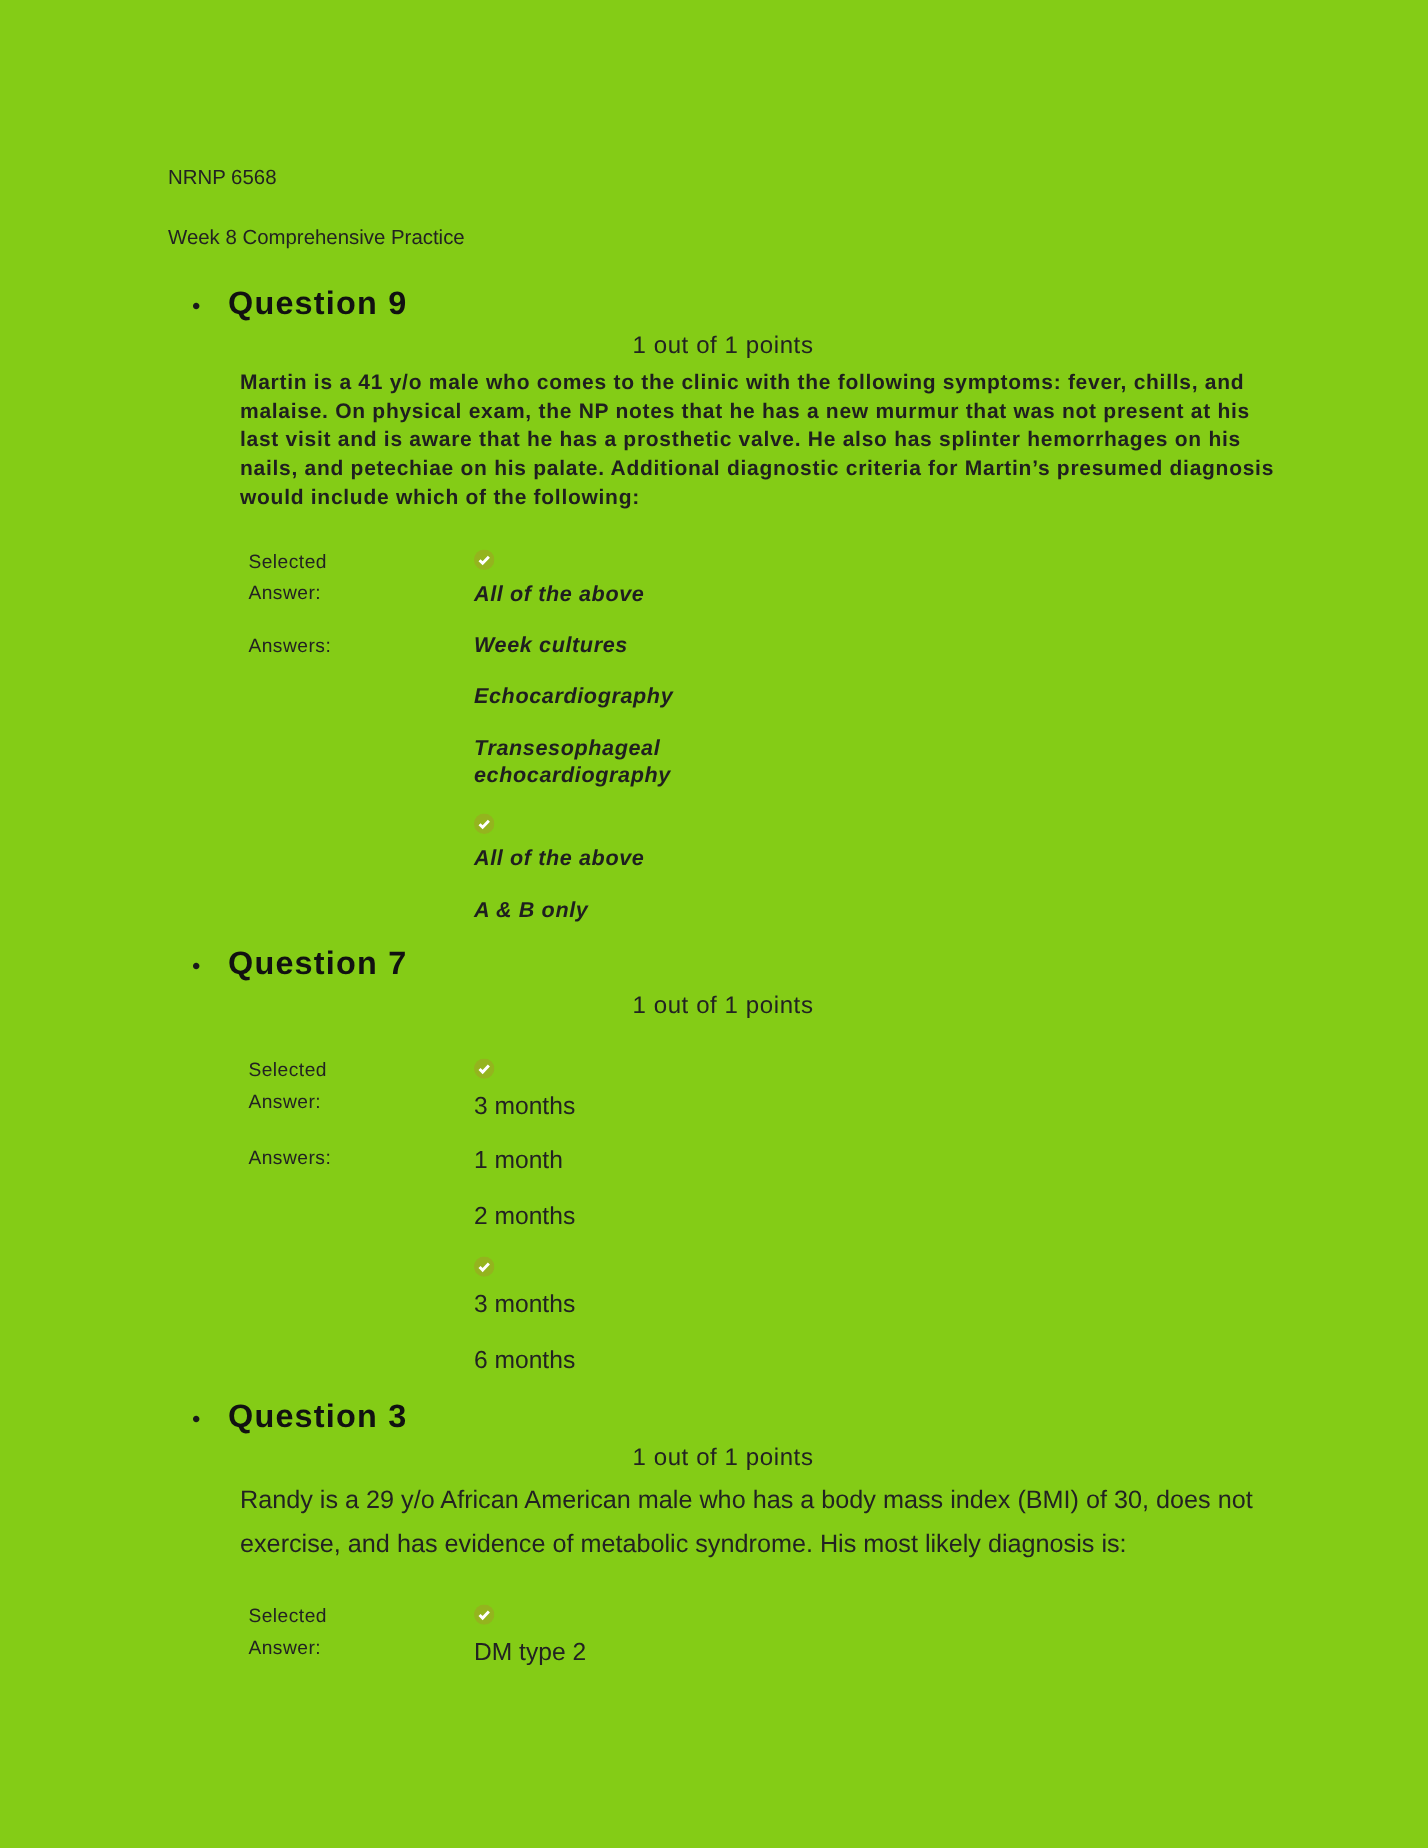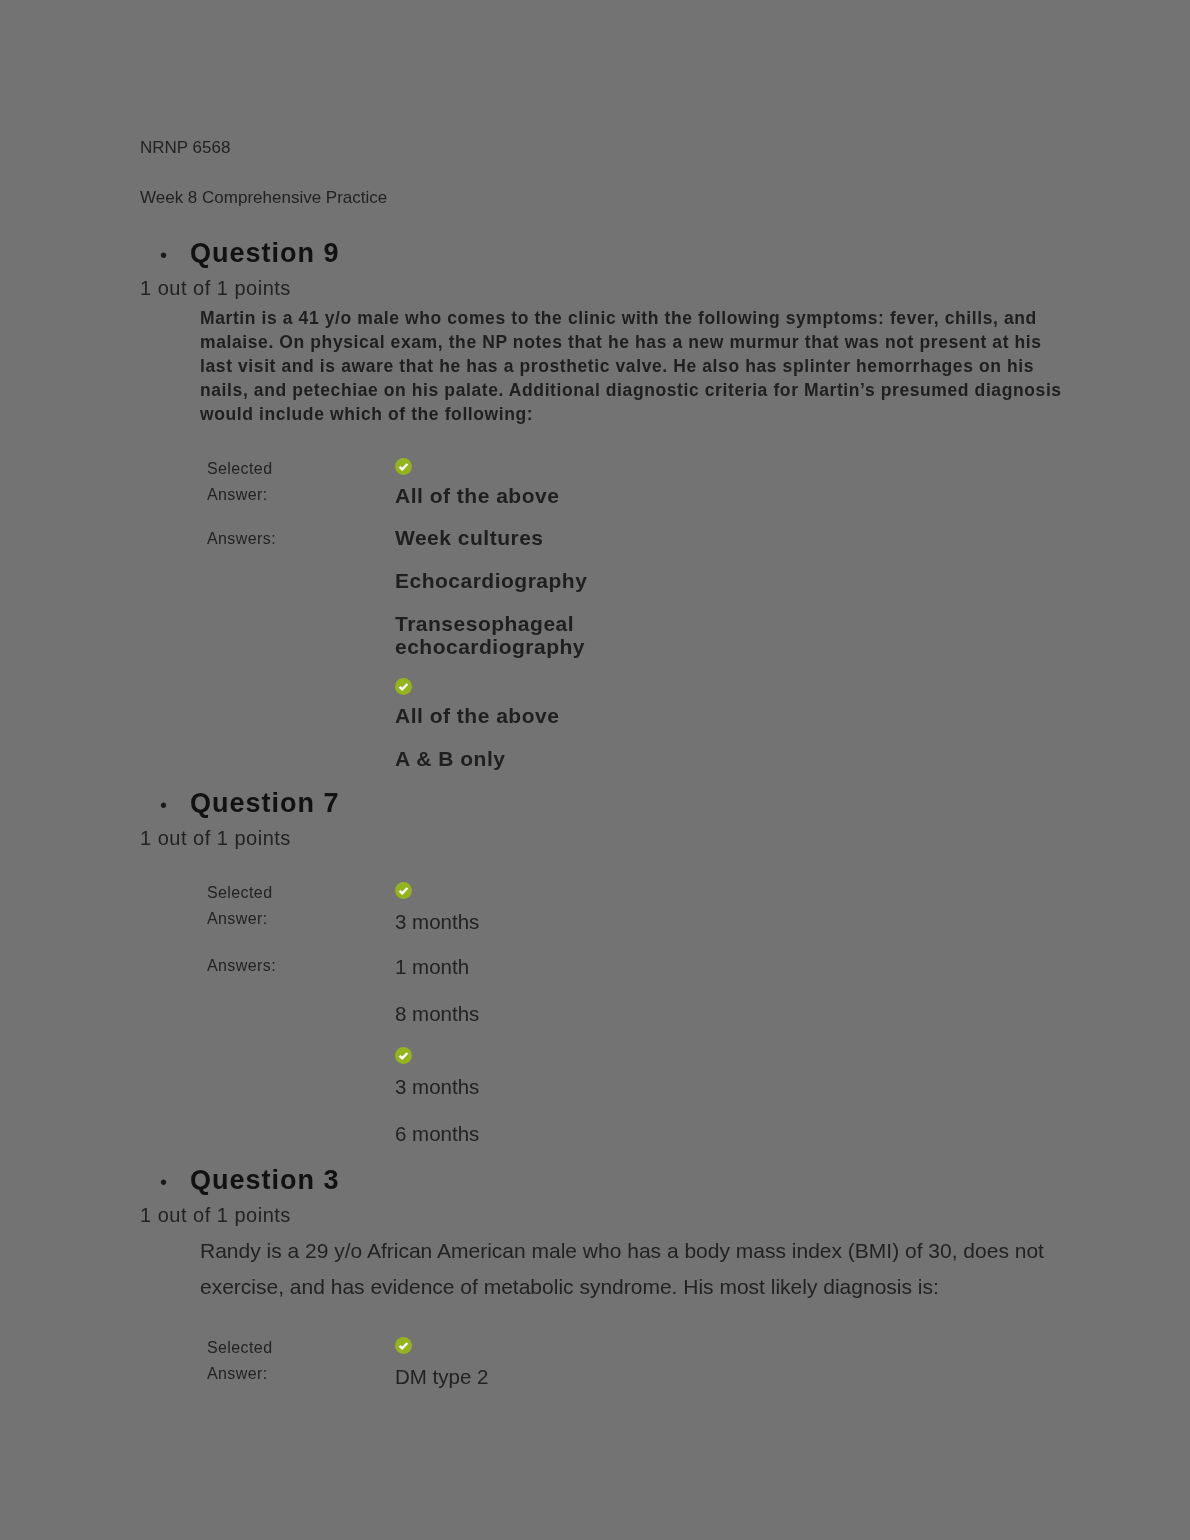--- a/index.html
+++ b/index.html
@@ -5,21 +5,21 @@
   * { margin: 0; padding: 0; box-sizing: border-box; }
   html, body { background: #ffffff; }
   body {
     font-family: "Liberation Sans", sans-serif;
     color: #1a1a1a;
     -webkit-font-smoothing: antialiased;
   }
   .page {
     width: 1190px;
     min-height: 1540px;
-    background: #737373;
+    background: #84cc16;
     margin: 0 auto;
     position: relative;
     overflow: hidden;
   }
   .content {
     padding: 138px 125px 40px 140px;
   }
   .doc-header p {
     font-size: 17px;
     color: #222222;
@@ -38,21 +38,21 @@
     color: #1a1a1a;
   }
   .q-title {
     font-size: 27px;
     font-weight: bold;
     letter-spacing: 1px;
     color: #111111;
     font-family: "Liberation Sans", sans-serif;
   }
   .points {
-    text-align: left;
+    text-align: center;
     font-size: 20px;
     color: #222222;
     margin-top: 8px;
     letter-spacing: 0.5px;
   }
   .q-text {
     margin: 6px 0 14px 60px;
     max-width: 880px;
   }
   .q-text.style-a {
@@ -84,25 +84,26 @@
     color: #222222;
     line-height: 26px;
   }
   .answer-value {
     margin-left: 63px;
     max-width: 620px;
   }
   .answer-item { margin-bottom: 20px; }
   .answer-item:last-child { margin-bottom: 0; }
   .answer-text.style-a {
-    font-size: 21px;
+    font-size: 18px;
     font-weight: 600;
     letter-spacing: 0.5px;
     line-height: 23px;
     color: #1f1f1f;
+    font-style: italic;
   }
   .answer-text.style-b {
     font-size: 20.5px;
     font-weight: 400;
     line-height: 27px;
     color: #222222;
   }
   .check-icon {
     display: block;
     width: 17px;
@@ -198,21 +199,21 @@
         </div>
         <div class="answer-row">
           <div class="answer-label">Answers:</div>
           <div class="answer-value">
             <div class="answer-item">
 
               <div class="answer-text style-b">1 month</div>
             </div>
             <div class="answer-item">
 
-              <div class="answer-text style-b">8 months</div>
+              <div class="answer-text style-b">2 months</div>
             </div>
             <div class="answer-item">
               <span class="check-icon">
                 <svg viewBox="0 0 17 17" width="17" height="17">
                     <circle cx="8.5" cy="8.5" r="8.5" fill="#94b41e"></circle>
                     <path d="M4.6 8.8l2.6 2.6 5.2-5.4" stroke="#ffffff" stroke-width="2.4" fill="none"></path>
                   </svg>
               </span>
               <div class="answer-text style-b">3 months</div>
             </div>

